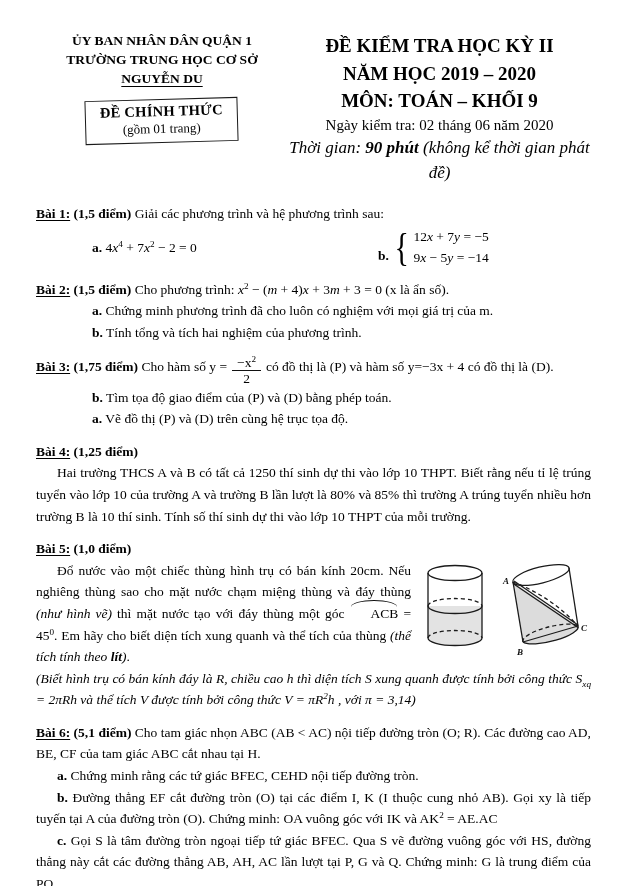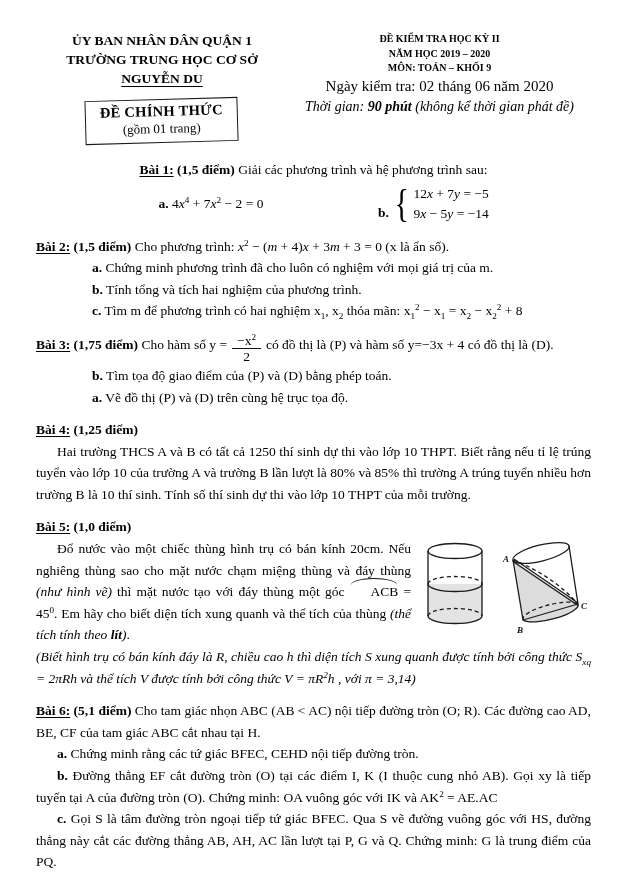--- a/index.html
+++ b/index.html
@@ -12,23 +12,23 @@
   
   .hdr{display:flex;}
   .hdr-left{width:252px;text-align:center;line-height:1.4;}
   .hdr-left .l1,.hdr-left .l2,.hdr-left .l3{font-weight:bold;font-size:13.5px;}
   .hdr-left .l3{text-decoration:underline;text-underline-offset:3px;}
   .stamp{display:inline-block;margin-top:10px;border:1.7px solid #1a1a1a;
          padding:2px 14px 4px;transform:rotate(-1.6deg);line-height:1.3;}
   .stamp .t{font-weight:bold;font-size:14.5px;letter-spacing:.3px;}
   .stamp .s{font-size:13px;}
   .hdr-right{flex:1;text-align:center;line-height:1.45;}
-  .hdr-right .r1,.hdr-right .r2,.hdr-right .r3{font-weight:bold;font-size:10px;}
+  .hdr-right .r1,.hdr-right .r2,.hdr-right .r3{font-weight:bold;font-size:19px;}
   .hdr-right .r4{font-size:15px;}
-  .hdr-right .r5{font-size:14px;}
+  .hdr-right .r5{font-size:17px;}
   
   .sec{margin-top:11px;}
   .bhead{margin:0;}
   .blabel{font-weight:bold;text-decoration:underline;text-underline-offset:2px;}
   .bpts{font-weight:bold;}
   p{margin:0;}
   .just{text-align:justify;}
   .indent{text-indent:21px;}
   .item{margin-left:56px;}
   .ilabel{font-weight:bold;}
@@ -69,41 +69,40 @@
     </div>
     <div class="hdr-right">
       <div class="r1">ĐỀ KIỂM TRA HỌC KỲ II</div>
       <div class="r2">NĂM HỌC 2019 – 2020</div>
       <div class="r3">MÔN: TOÁN – KHỐI 9</div>
       <div class="r4">Ngày kiểm tra:  02 tháng 06 năm 2020</div>
       <div class="r5"><i>Thời gian:  <b>90 phút</b> (không kể thời gian phát đề)</i></div>
     </div>
   </div>
 
-  <div class="sec" style="margin-top:17px;text-align:center;">
+  <div class="sec" style="margin-top:17px;">
     <p class="bhead"><span class="blabel">Bài 1:</span> <span class="bpts">(1,5 điểm)</span>  <span>Giải các phương trình và hệ phương trình sau:</span></p>
     <div class="eqrow">
       <span class="lefteq"><span class="ilabel">a.</span> <span>4<i>x</i><sup>4</sup> + 7<i>x</i><sup>2</sup> − 2 = 0</span></span>
       <span><span class="ilabel">b.</span>
         <span class="system">
           <span class="brace">{</span>
           <span class="syseqs">
             <span>12<i>x</i> + 7<i>y</i> = −5</span>
             <span>9<i>x</i> − 5<i>y</i> = −14</span>
           </span>
         </span>
       </span>
     </div>
   </div>
 
   <div class="sec">
     <p class="bhead"><span class="blabel">Bài 2:</span> <span class="bpts">(1,5 điểm)</span>  <span>Cho phương trình:  <i>x</i><sup>2</sup> − (<i>m</i> + 4)<i>x</i> + 3<i>m</i> + 3 = 0   (x là ẩn số).</span></p>
     <p class="item"><span class="ilabel">a.</span> <span>Chứng minh phương trình đã cho luôn có nghiệm với mọi giá trị của m.</span></p>
     <p class="item"><span class="ilabel">b.</span> <span>Tính tổng và tích hai nghiệm của phương trình.</span></p>
-    <p class="item"><span class="ilabel">c.</span> <span>Tìm m để phương trình có hai nghiệm x<sub>1</sub>, x<sub>2</sub> thỏa mãn:  x<sub>1</sub><sup>2</sup> − x<sub>1</sub>  =  x<sub>2</sub> − x<sub>2</sub><sup>2</sup> + 8</span></p>
   </div>
 
   <div class="sec">
     <p class="bhead"><span class="blabel">Bài 3:</span> <span class="bpts">(1,75 điểm)</span>  <span>Cho hàm số y =</span><span class="frac"><span class="num">−x<sup>2</sup></span><span class="den">2</span></span><span>có đồ thị là (P) và hàm số y=−3x + 4 có đồ thị là (D).</span></p>
     <p class="item"><span class="ilabel">b.</span> <span>Tìm tọa độ giao điểm của (P) và (D) bằng phép toán.</span></p>
     <p class="item"><span class="ilabel">a.</span> <span>Vẽ đồ thị (P) và (D) trên cùng hệ trục tọa độ.</span></p>
   </div>
 
   <div class="sec">
     <p class="bhead"><span class="blabel">Bài 4:</span> <span class="bpts">(1,25 điểm)</span></p>

